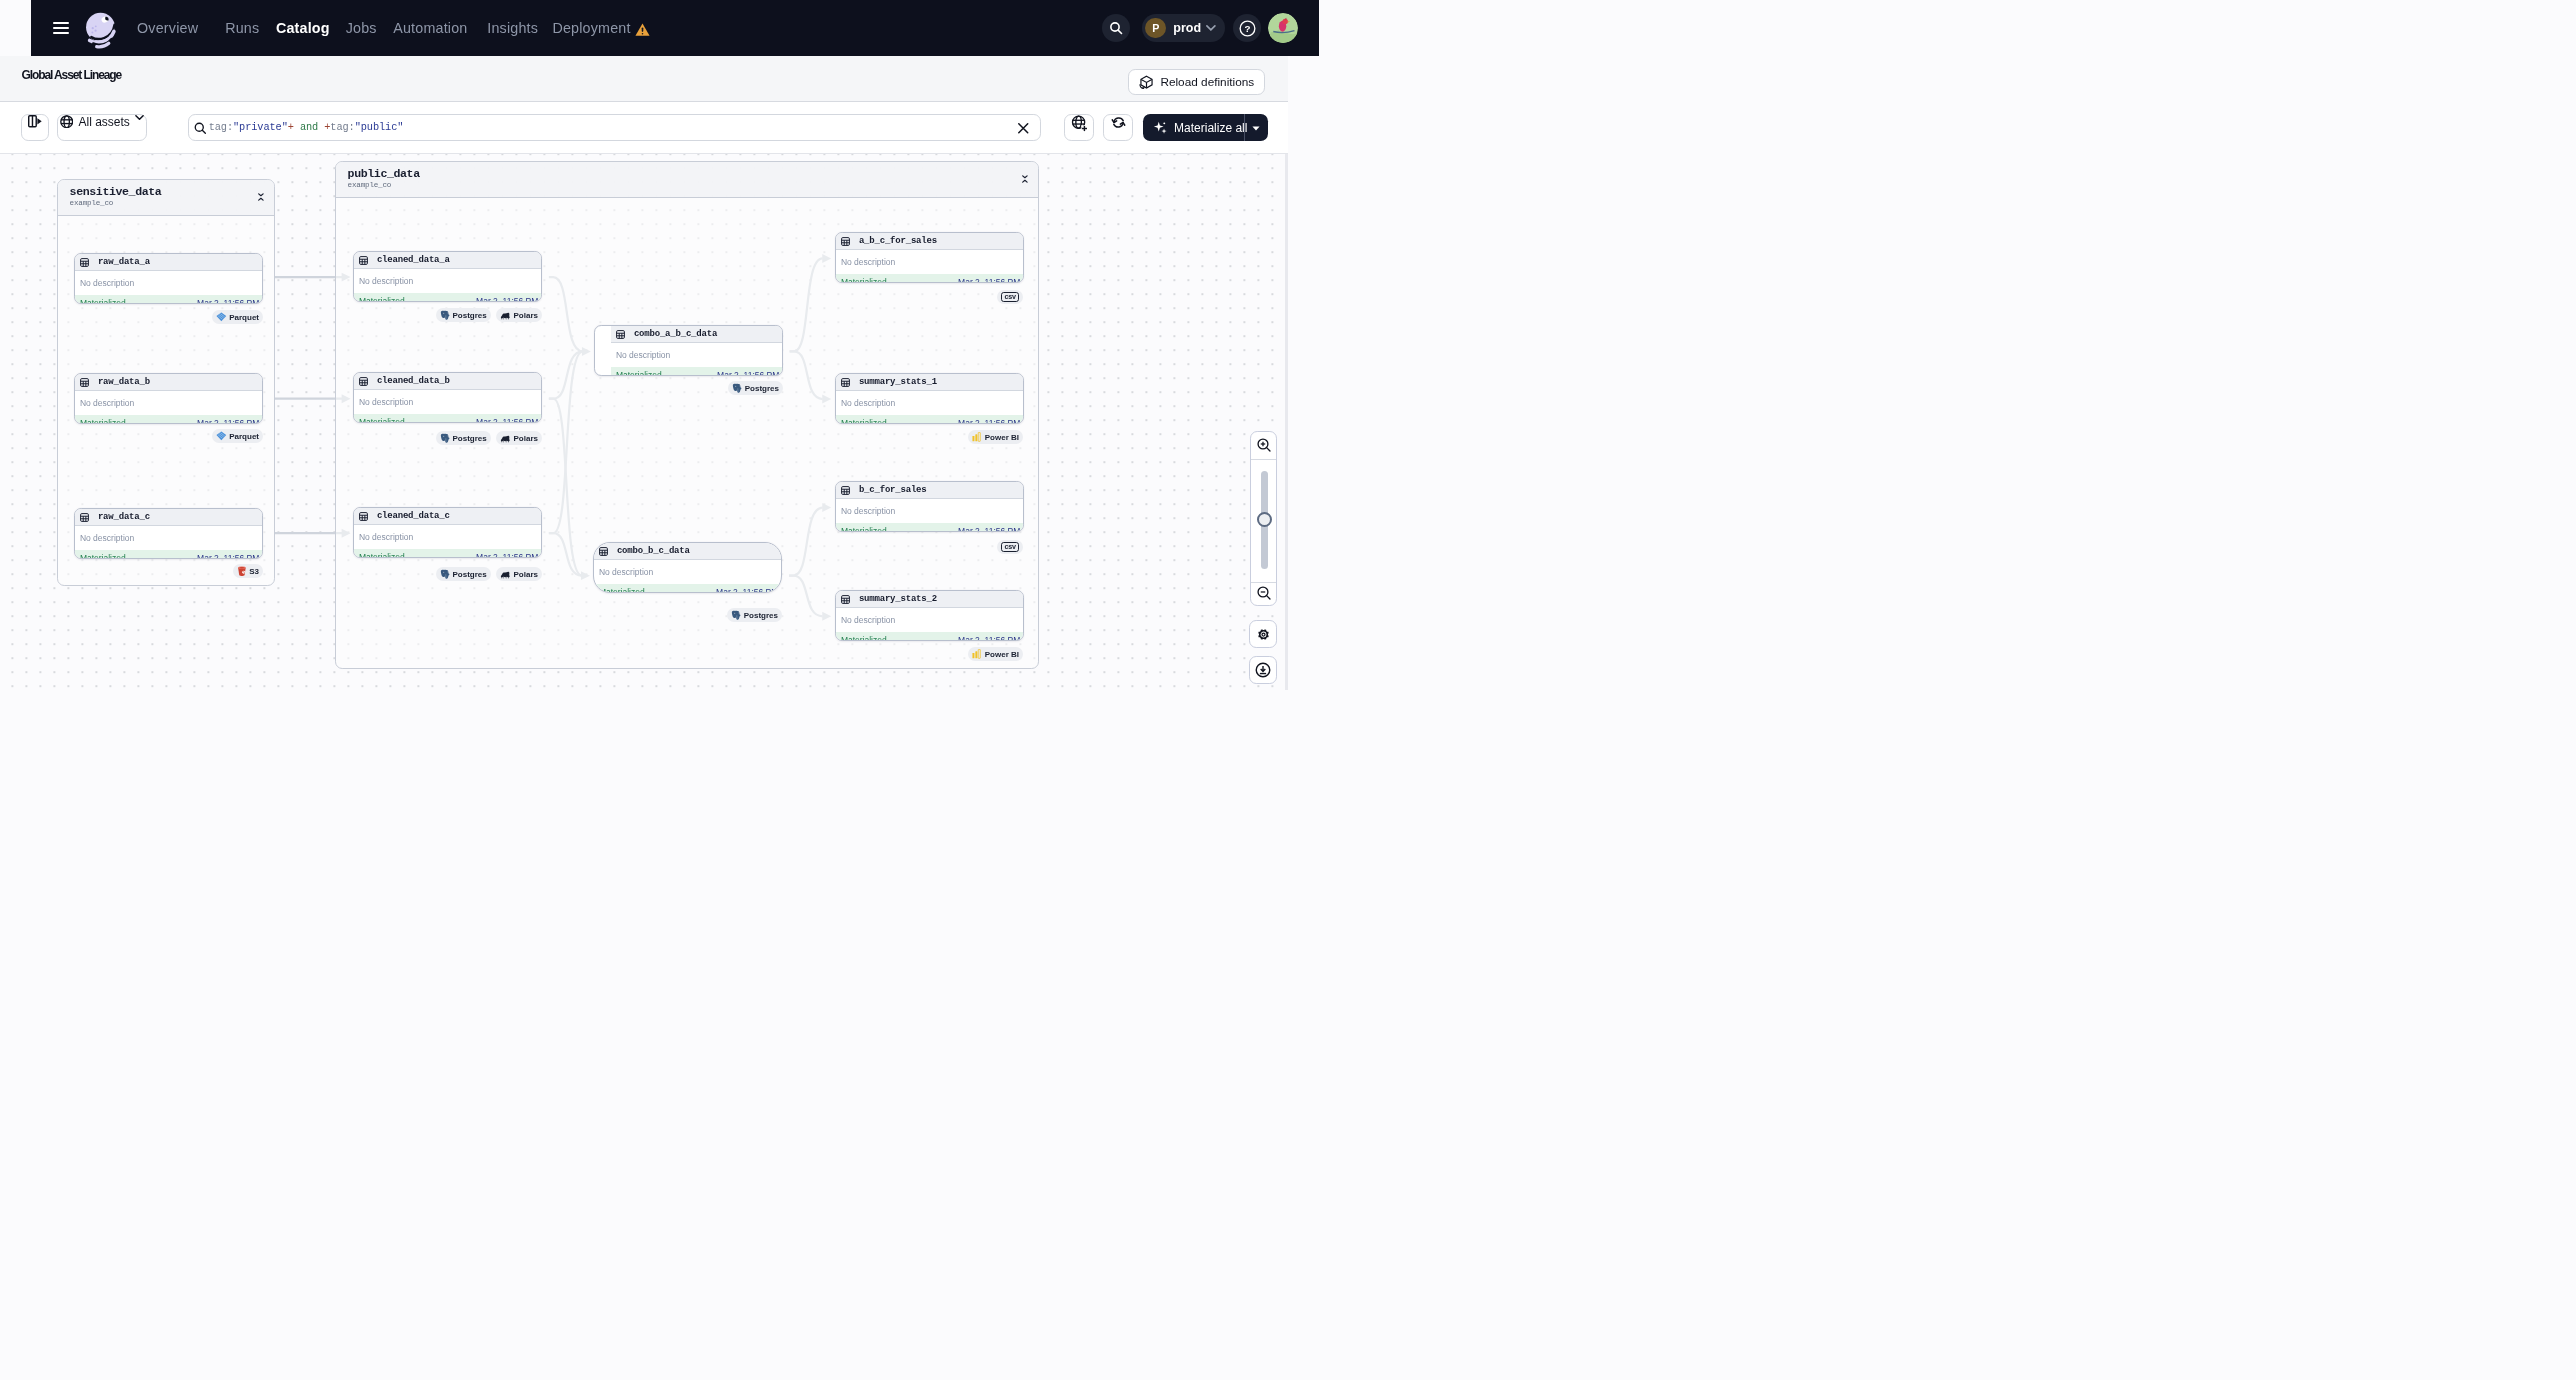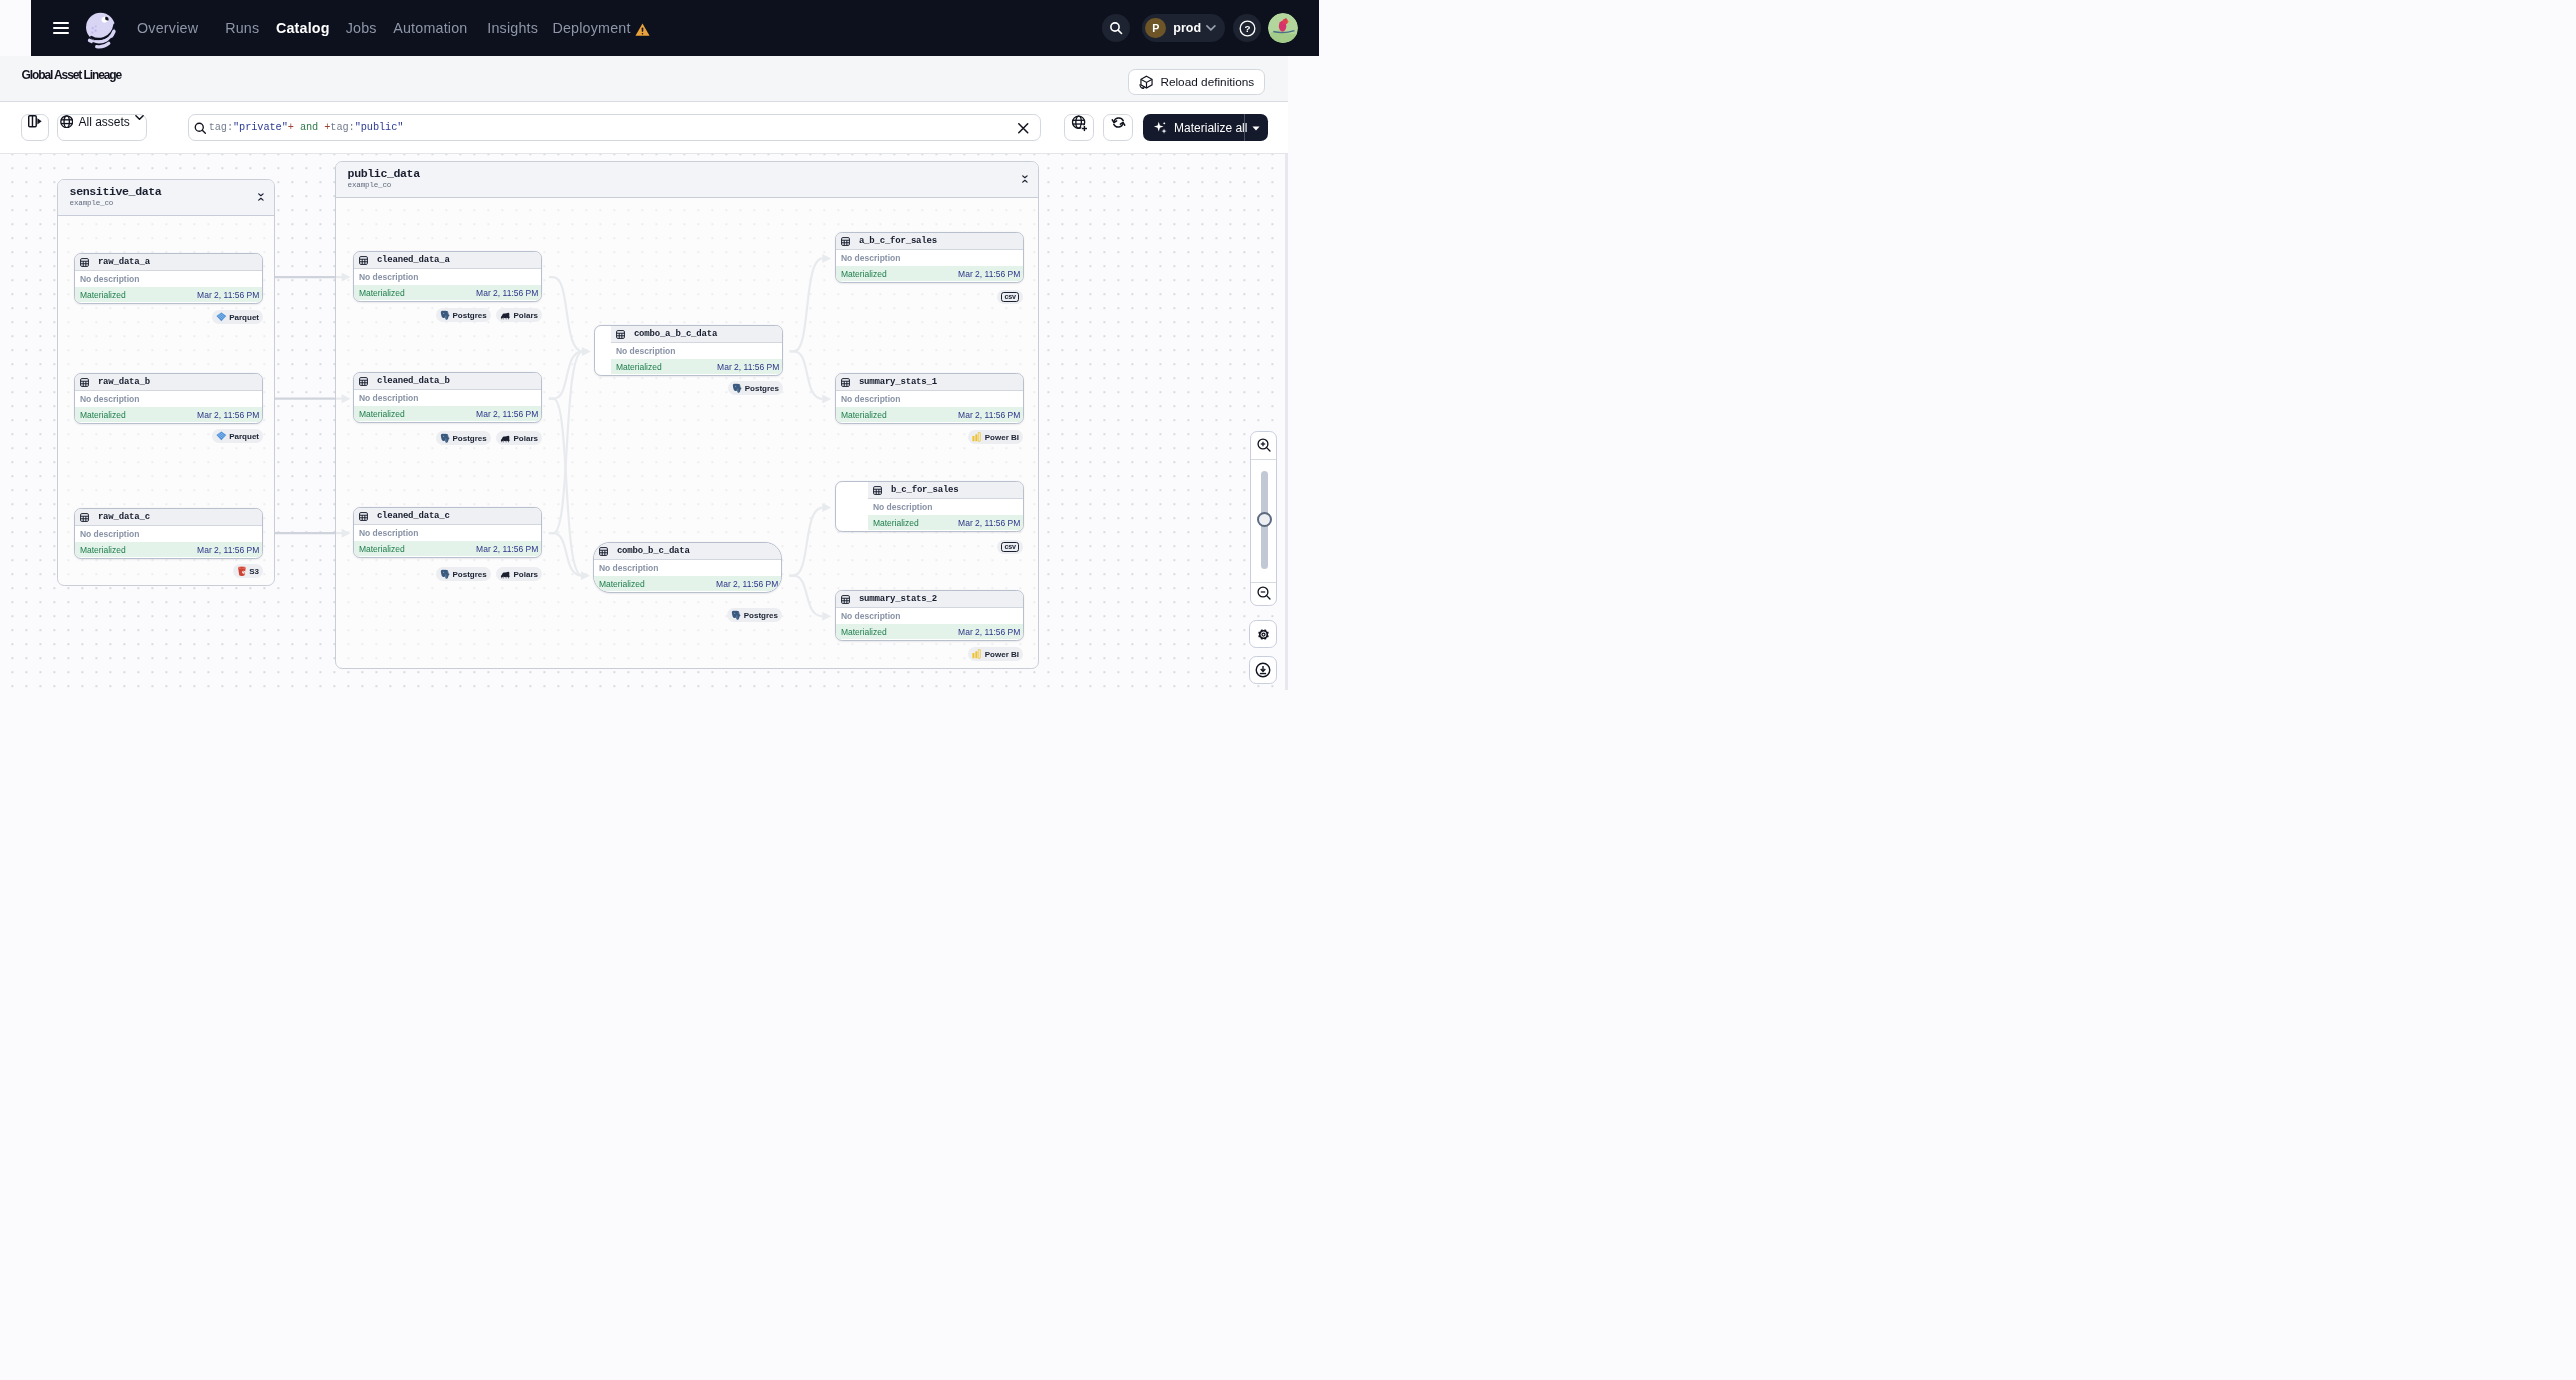--- a/index.html
+++ b/index.html
@@ -44,21 +44,21 @@
   background-size:14px 14px; background-position:5.4px 7.2px; }
 .group { position:absolute; border:0.9px solid #c8cdd7; border-radius:7.2px; background:rgba(253,253,254,0.55); }
 .group .ghead { position:absolute; left:0; top:0; right:0; height:36px; background:rgba(242,243,246,0.93); border-bottom:0.9px solid #c8cdd7; border-radius:6.3px 6.3px 0 0; padding:5.4px 0 0 11.6px; }
 .gtitle { font-family:"Liberation Mono", monospace; font-weight:700; font-size:11.6px; color:#1a1f30; letter-spacing:-0.4px; }
 .gsub { font-family:"Liberation Mono", monospace; font-size:7.6px; color:#626c7e; margin-top:0.9px; letter-spacing:-0.2px; }
 .collapse { position:absolute; right:10.3px; top:13.4px; }
 
 .node { position:absolute; width:189px; height:51px; background:#fff; border:0.9px solid #b8bfcd; border-radius:7.2px; box-shadow:0 0.9px 1.8px rgba(20,30,60,0.08); overflow:hidden; }
 .nhead { height:17.4px; background:#eef0f4; border-bottom:0.9px solid #d2d7df; display:flex; align-items:center; padding-left:4.9px; gap:9px; }
 .nname { font-family:"Liberation Mono", monospace; font-weight:700; font-size:9px; color:#161b2c; letter-spacing:-0.2px; }
-.ndesc { height:16px; display:flex; align-items:center; padding-left:4.9px; font-size:8.5px; color:#8892a5;font-weight:bold; }
+.ndesc { height:24px; display:flex; align-items:center; padding-left:4.9px; font-size:8.5px; color:#8892a5; }
 .nmat { height:14.7px; background:#e3f3e9; display:flex; align-items:center; justify-content:space-between; padding:0 2.7px 0 4.9px; font-size:8.5px; }
 .nmat .m { color:#1e7d4c; } .nmat .d { color:#2c3588; }
 
 .pill { white-space:nowrap; height:14.3px; background:#eceef2; border-radius:7.2px; display:inline-flex; align-items:center; padding:0 4px; gap:2.7px; font-size:8px; font-weight:700; color:#1a2030; }
 
 .zoombox { position:absolute; left:1250px; top:277px; width:27px; height:175px; background:#fff; border:0.9px solid #c9cede; border-radius:7.2px; }
 .sqbtn { position:absolute; left:1249px; width:28px; height:28px; background:#fff; border:0.9px solid #c9cede; border-radius:7.2px; display:flex; align-items:center; justify-content:center; }
 .scrollstrip { position:absolute; right:0; top:0; width:2.7px; height:536px; background:#e8e9ee; }
 svg.edges { position:absolute; left:0; top:0; }
 </style>
@@ -415,21 +415,21 @@
           <line x1="0.8" y1="7.7" x2="11.2" y2="7.7" stroke="#161b2c" stroke-width="1.3"></line>
         </svg>
         <span class="nname">summary_stats_1</span>
       </div>
   <div class="ndesc">No description</div>
   <div class="nmat">
         <span class="m">Materialized</span>
         <span class="d">Mar 2, 11:56 PM</span>
       </div>
 </div>
-<div class="node" style="left:835px; top:327px;padding-left:32px;">
+<div class="node" style="left:835px; top:327px;">
   <div class="nhead">
         <svg width="9" height="9" viewBox="0 0 12 12">
           <rect x="0.8" y="0.8" width="10.4" height="10.4" rx="1.6" fill="none" stroke="#161b2c" stroke-width="1.3"></rect>
           <line x1="0.8" y1="4.3" x2="11.2" y2="4.3" stroke="#161b2c" stroke-width="1.3"></line>
           <line x1="4.3" y1="4.3" x2="4.3" y2="11" stroke="#161b2c" stroke-width="1.3"></line>
           <line x1="7.8" y1="4.3" x2="7.8" y2="11" stroke="#161b2c" stroke-width="1.3"></line>
           <line x1="0.8" y1="7.7" x2="11.2" y2="7.7" stroke="#161b2c" stroke-width="1.3"></line>
         </svg>
         <span class="nname">b_c_for_sales</span>
       </div>

